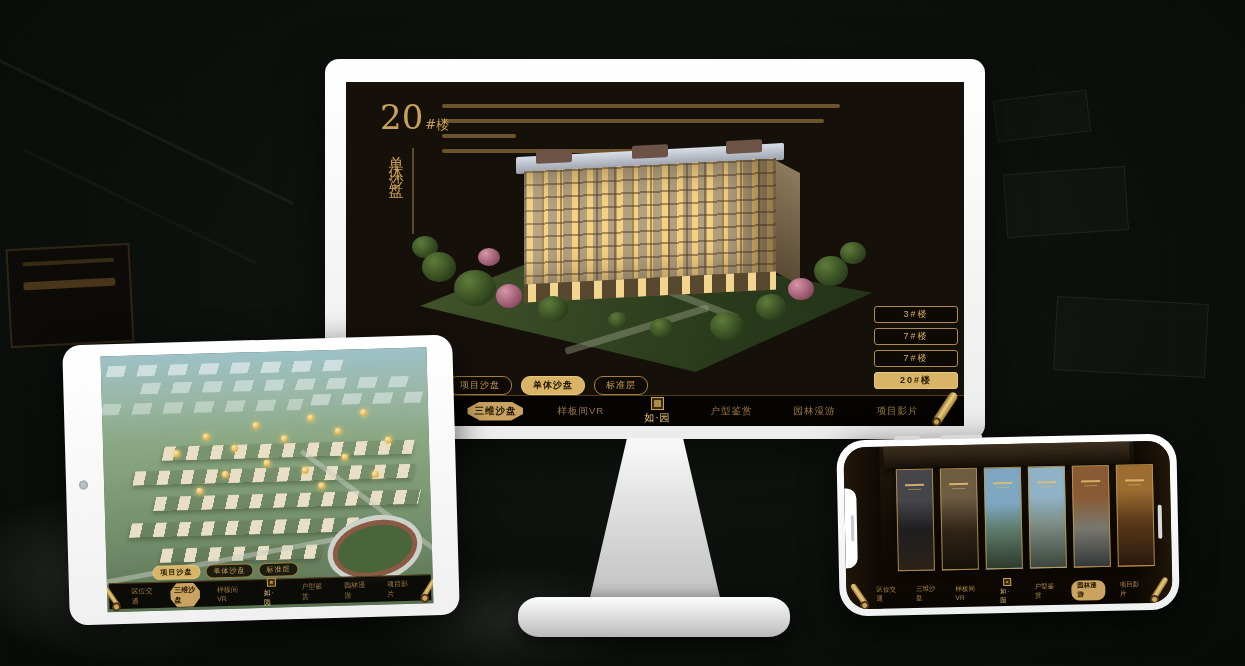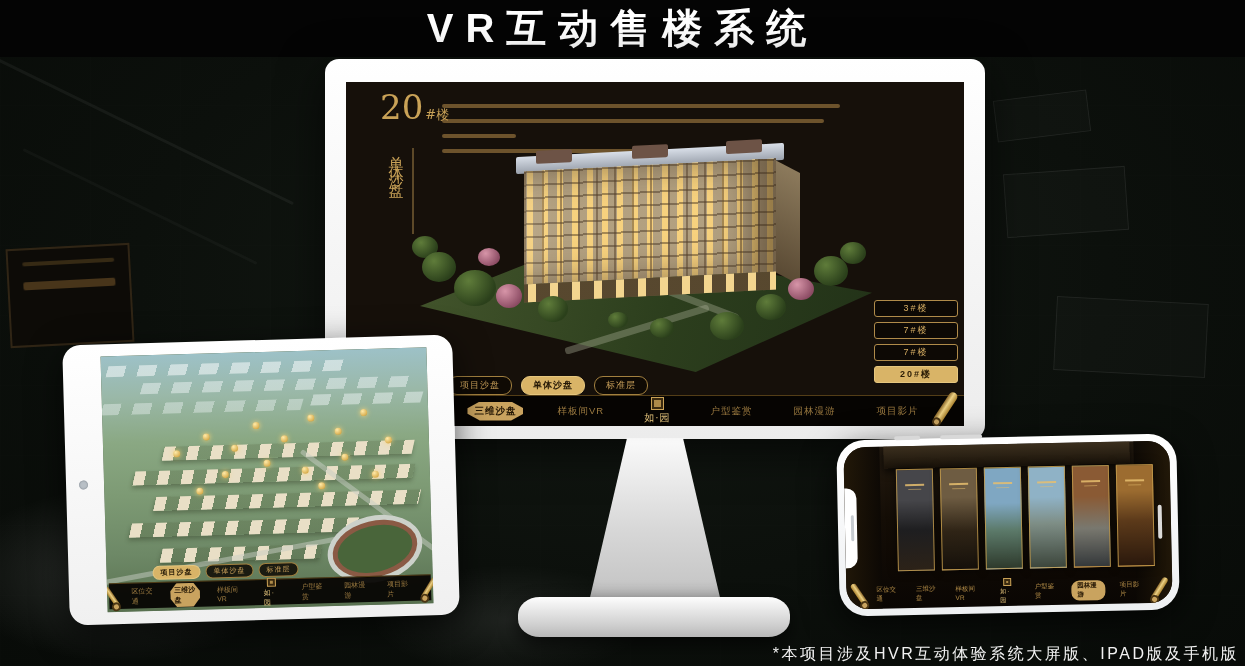--- a/index.html
+++ b/index.html
@@ -33,21 +33,21 @@
   
   .monitor{position:absolute;left:325px;top:59px;width:660px;height:380px;background:linear-gradient(#ffffff,#ececec);
     border-radius:14px;box-shadow:0 12px 45px rgba(0,0,0,.65);}
   .m-screen{position:absolute;left:21px;top:23px;width:618px;height:344px;background:#16100a;overflow:hidden;}
   .m-neck{position:absolute;left:585px;top:438px;width:140px;height:163px;
     background:linear-gradient(180deg,#fafafa,#d8d8d8 55%,#c2c2c2);
     clip-path:polygon(30% 0,70% 0,97% 100%,3% 100%);box-shadow:inset 0 -8px 14px rgba(0,0,0,.15);}
   .m-base{position:absolute;left:518px;top:597px;width:272px;height:40px;border-radius:22px/18px;
     background:linear-gradient(180deg,#fdfdfd,#cfcfcf 70%,#b8b8b8);box-shadow:0 8px 18px rgba(0,0,0,.6);}
   
-  .m-heading{position:absolute;left:34px;top:8px;color:#c9a257;font-family:"DejaVu Serif",serif;}
+  .m-heading{position:absolute;left:34px;top:18px;color:#c9a257;font-family:"DejaVu Serif",serif;}
   .m-heading .num{font-size:34px;line-height:34px;}
   .m-heading .suf{font-size:13px;margin-left:2px;}
   .m-vtitle{position:absolute;left:40px;top:62px;writing-mode:vertical-rl;color:#c9a257;
     font-size:15px;letter-spacing:9px;font-family:"DejaVu Serif",serif;}
   .m-vline{position:absolute;left:66px;top:66px;width:2px;height:86px;background:rgba(200,160,85,.4);}
   .m-para{position:absolute;left:96px;top:22px;width:402px;}
   .m-para .pl{height:4px;border-radius:2px;background:rgba(195,150,78,.5);filter:blur(.4px);margin-bottom:11px;}
   .m-para .pl:nth-child(1){width:398px;}
   .m-para .pl:nth-child(2){width:382px;}
   .m-para .pl:nth-child(3){width:74px;}
@@ -79,21 +79,21 @@
     background:radial-gradient(circle at 35% 30%,#5f7c3a,#2b401b 72%);}
   .tree.pink{background:radial-gradient(circle at 35% 30%,#d795a8,#8a4a62 75%);}
   .tree.t1{left:10px;top:108px;width:34px;height:30px;} .tree.t2{left:42px;top:126px;width:42px;height:36px;}
   .tree.t3{left:84px;top:140px;width:26px;height:24px;} .tree.t4{left:126px;top:152px;width:30px;height:26px;}
   .tree.t5{left:298px;top:168px;width:34px;height:28px;} .tree.t6{left:344px;top:150px;width:30px;height:26px;}
   .tree.t7{left:376px;top:134px;width:26px;height:22px;} .tree.t8{left:402px;top:112px;width:34px;height:30px;}
   .tree.t9{left:238px;top:174px;width:24px;height:20px;} .tree.t10{left:66px;top:104px;width:22px;height:18px;}
   .tree.t11{left:428px;top:98px;width:26px;height:22px;} .tree.t12{left:196px;top:168px;width:20px;height:16px;}
   .tree.t13{left:0px;top:92px;width:26px;height:22px;}
   
-  .b-select{position:absolute;left:528px;top:218px;width:84px;}
+  .b-select{position:absolute;left:528px;top:224px;width:84px;}
   .b-btn{height:15px;margin-bottom:5px;border:1px solid #b08b4a;border-radius:3px;
     background:rgba(8,5,2,.6);color:#d6ad63;font-size:9px;line-height:15px;text-align:center;letter-spacing:2px;}
   .b-btn.active{background:#d9b467;color:#2a1c06;font-weight:bold;border-color:#e5c67e;}
   
   .m-tabs{position:absolute;left:102px;top:294px;display:flex;gap:9px;}
   .tab{font-size:9px;padding:2px 11px;border-radius:9px;border:1px solid #a2803f;
     color:#c9a05a;background:rgba(14,9,4,.85);letter-spacing:1px;}
   .tab.active{background:#d9b467;color:#241806;border-color:#e5c67e;font-weight:bold;}
   
   .navbar{position:absolute;left:0;right:0;bottom:0;height:30px;background:#060402;
@@ -198,23 +198,20 @@
   <div class="bg-block b1"></div>
   <div class="bg-block b2"></div>
   <div class="bg-block b3"></div>
   <div class="bg-plaque">
     <div class="dash"></div>
     <div class="dash small"></div>
   </div>
   <div class="bg-cloud"></div>
   <div class="bg-cloud c2"></div>
 
-  <div class="title-band">
-    <span class="t">VR互动售楼系统</span>
-  </div>
 
   <div class="monitor">
     <div class="m-screen">
       <div class="m-heading">
         <span class="num">20</span><span class="suf">#楼</span>
       </div>
       <div class="m-vtitle">单体沙盘</div>
       <div class="m-vline"></div>
       <div class="m-para">
         <div class="pl"></div>
@@ -362,14 +359,13 @@
         <span class="nav-item">户型鉴赏</span>
         <span class="nav-item active">园林漫游</span>
         <span class="nav-item">项目影片</span>
         <span class="scroll-ic"></span>
       </div>
       <span class="notch"></span>
       <span class="home-ind"></span>
     </div>
   </div>
 
-  <div class="caption">*本项目涉及HVR互动体验系统大屏版、IPAD版及手机版</div>
 </div>
 
 </body></html>

